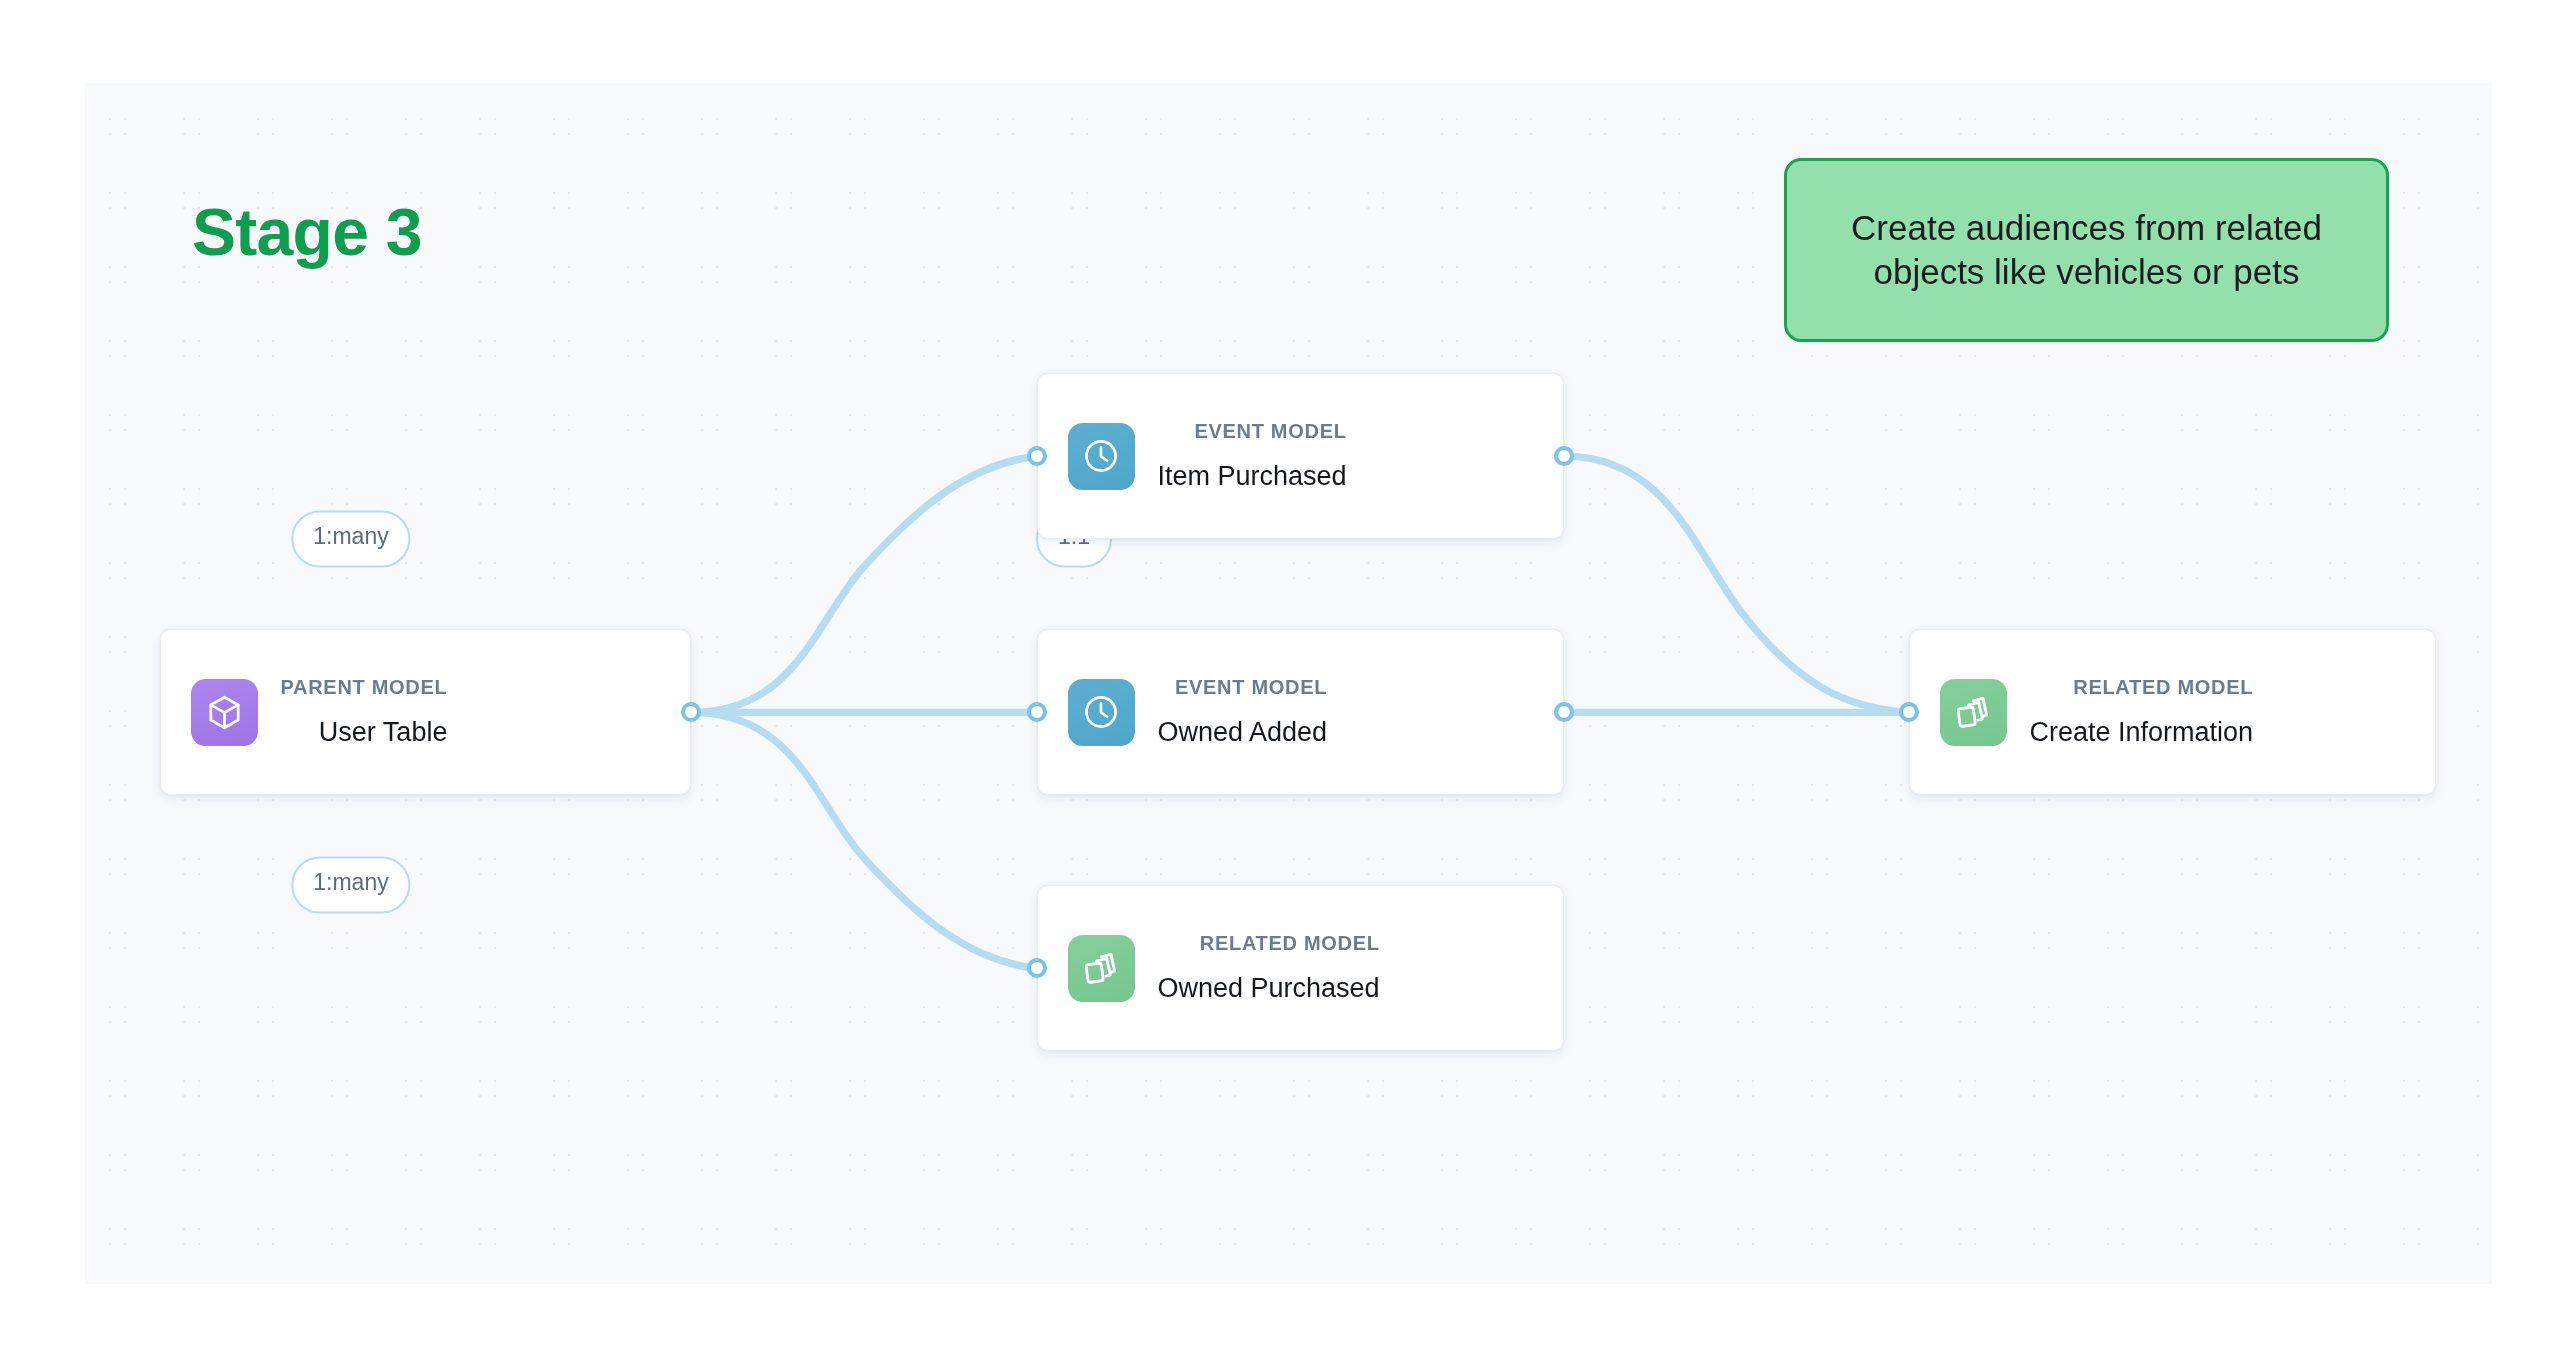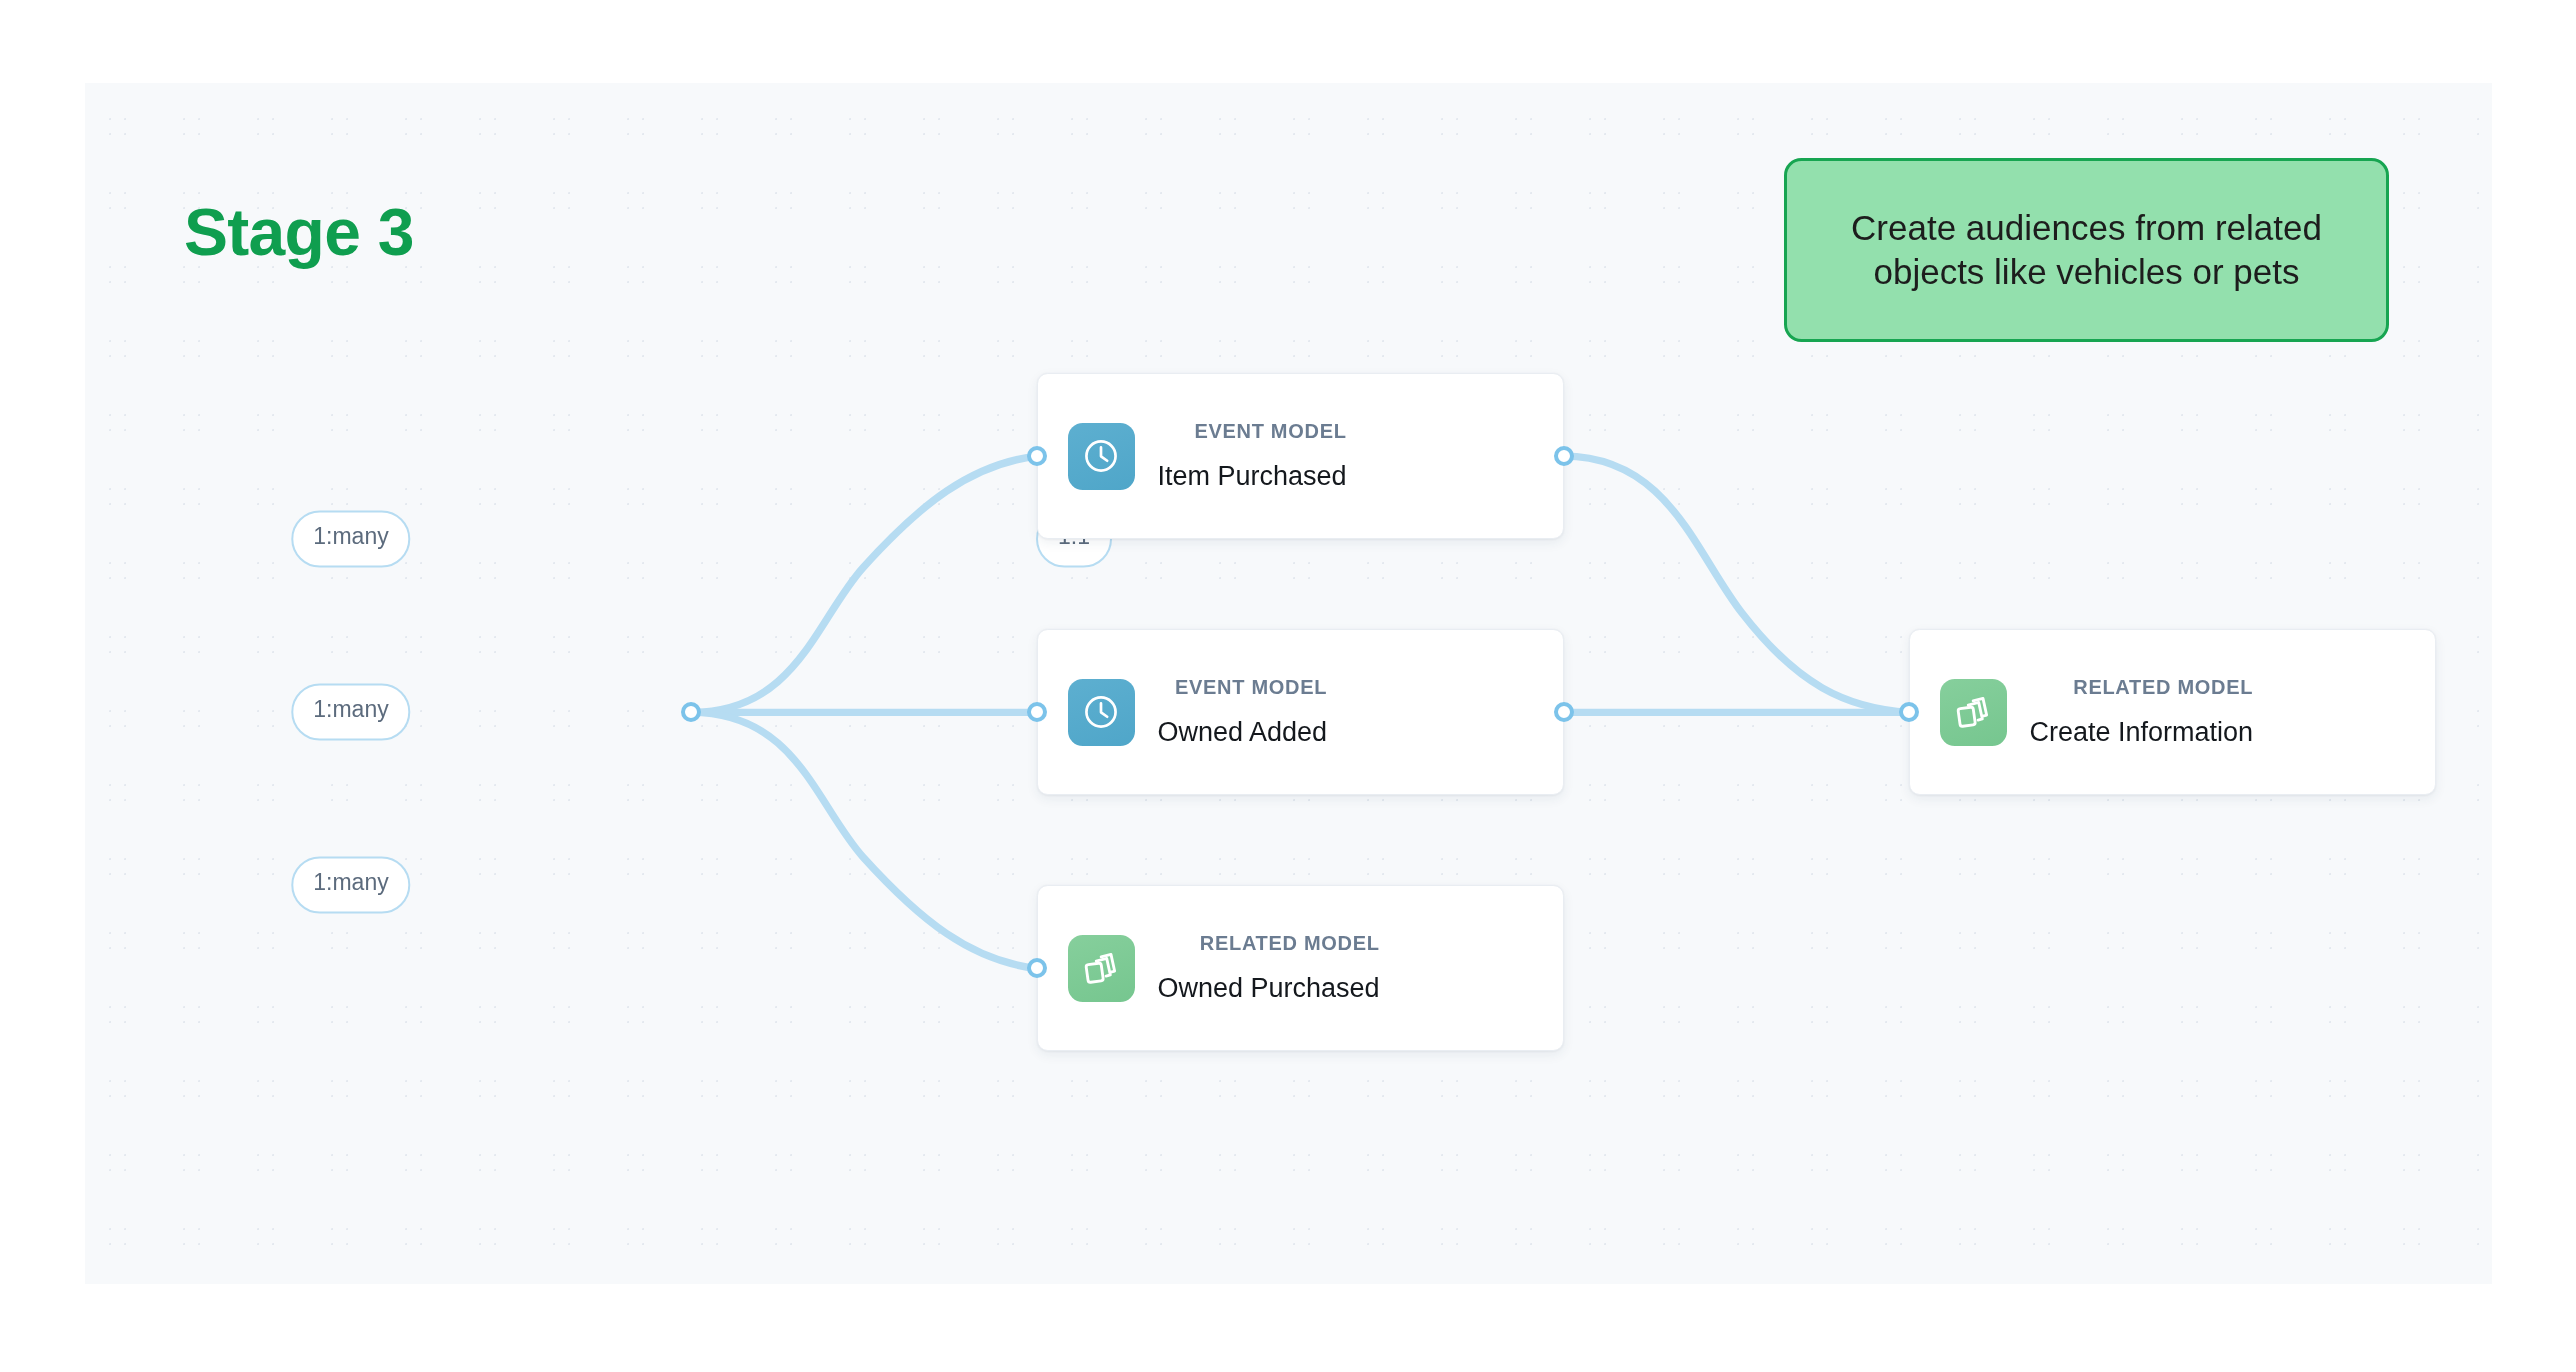--- a/index.html
+++ b/index.html
@@ -22,21 +22,21 @@
     background-image:
       radial-gradient(circle at 1.3px 1.3px, #e4e9ef 1.1px, transparent 1.2px),
       radial-gradient(circle at 1.3px 1.3px, #e4e9ef 1.1px, transparent 1.2px);
     background-size:74px 74px, 74px 74px;
     background-position:24px 50px, 39px 35px;
     pointer-events:none;
   }
 
   
   #stage-title{
-    position:absolute; left:184px; top:199px;
+    position:absolute; left:192px; top:199px;
     font-size:66px; font-weight:bold; color:#0f9e4f;
     letter-spacing:-0.7px; line-height:1; white-space:nowrap;
   }
 
   
   #callout{
     position:absolute; left:1784px; top:158px; width:605px; height:184px;
     background:#93e0ad; border:3.4px solid #17a551; border-radius:17.4px;
     box-sizing:border-box;
     display:flex; align-items:center; justify-content:center;
@@ -107,20 +107,35 @@
       <path d="M2204,938 L2719,938"></path>
     </g>
   </svg>
 
   <div class="pill" style="left:266px;top:456px;">1:many</div>
   <div class="pill" style="left:266px;top:629px;">1:many</div>
   <div class="pill" style="left:266px;top:802px;">1:many</div>
   <div class="pill" style="left:989px;top:456px;">1:1</div>
   <div class="pill" style="left:989px;top:629px;">1:1</div>
 
+  <div class="card" style="left:75px;top:546px;width:531px;height:166px;">
+    <div class="card-inner">
+      <div class="node-icon ic-parent">
+        <svg width="39" height="39" viewBox="0 0 24 24" fill="none" stroke="#ffffff" stroke-width="1.7" stroke-linejoin="round" stroke-linecap="round">
+          <path d="M12 2.6 20.4 7.3 20.4 16.7 12 21.4 3.6 16.7 3.6 7.3Z"></path>
+          <path d="M3.6 7.3 12 12.05 20.4 7.3"></path>
+          <path d="M12 12.05 12 21.4"></path>
+        </svg>
+      </div>
+      <div class="node-text">
+        <div class="node-kicker">PARENT MODEL</div>
+        <div class="node-name">User Table</div>
+      </div>
+    </div>
+  </div>
   <div class="port" style="left:606px;top:629px;"></div>
 
   <div class="card" style="left:952px;top:290px;width:527px;height:166px;">
     <div class="card-inner">
       <div class="node-icon ic-event">
         <svg width="38" height="38" viewBox="0 0 24 24" fill="none" stroke="#ffffff" stroke-width="1.7" stroke-linecap="round" stroke-linejoin="round">
           <circle cx="12" cy="12" r="9.2"></circle>
           <path d="M12 6.6 12 12.2 15.9 15"></path>
         </svg>
       </div>

